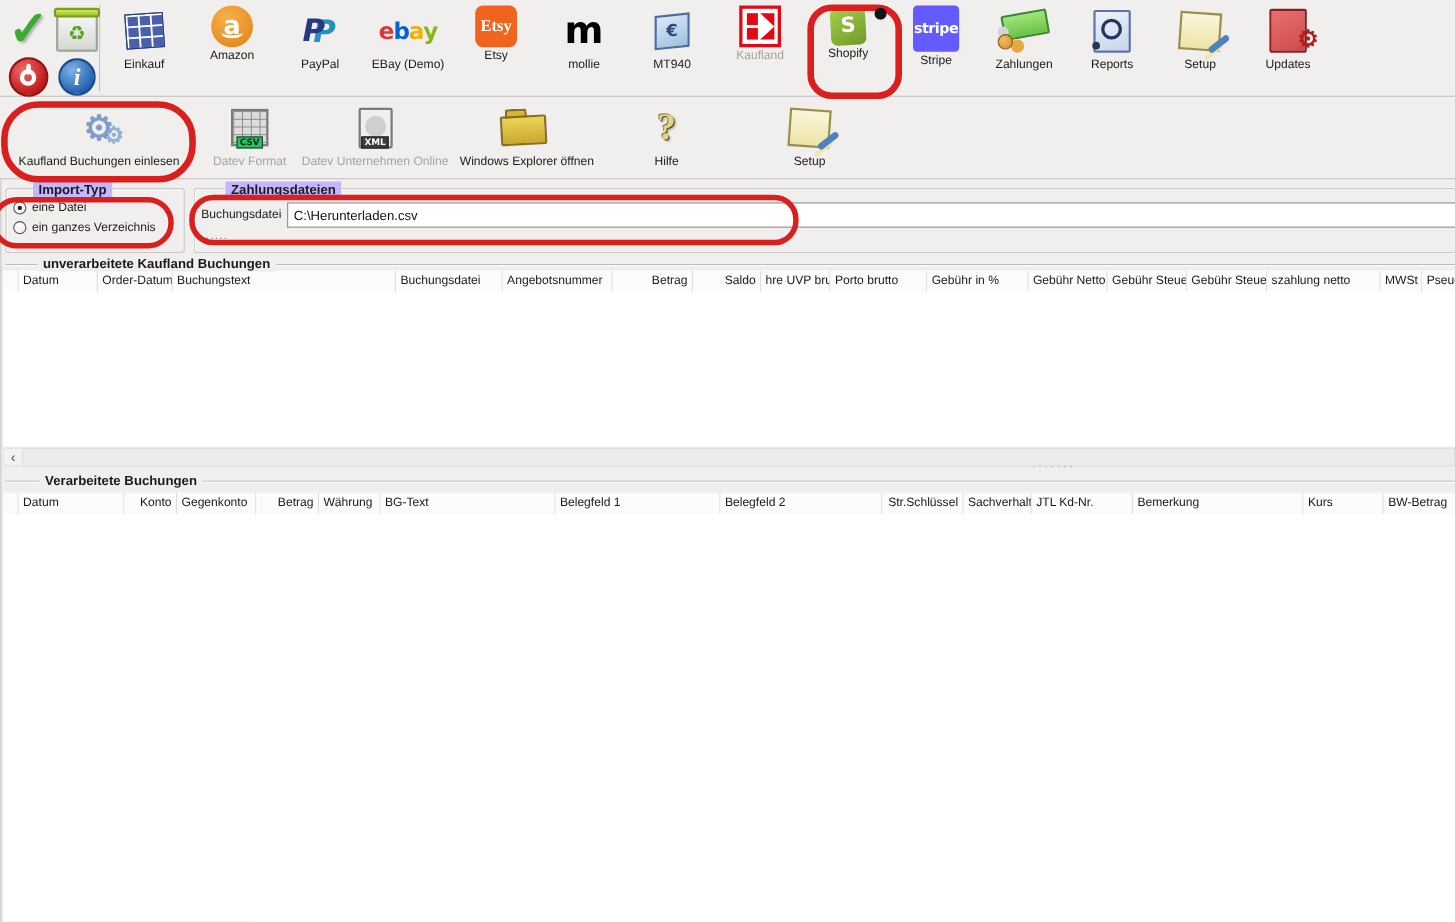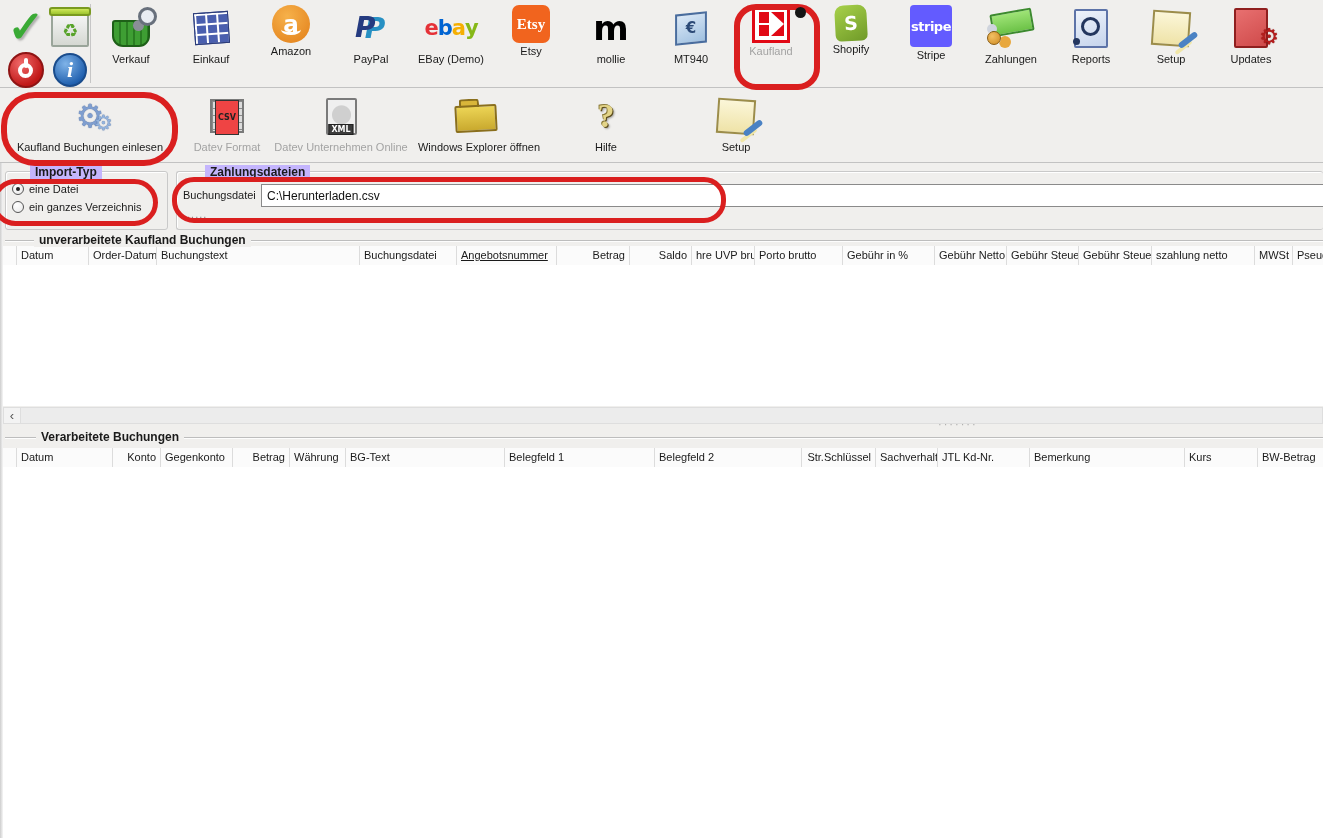--- a/index.html
+++ b/index.html
@@ -64,21 +64,21 @@
   .money-bills-icon::after{content:"";position:absolute;left:12px;bottom:6px;width:12px;height:12px;border-radius:50%;background:radial-gradient(circle at 35% 35%,#f2c063,#cf8a22);border:1px solid #8a5c12;box-shadow:11px 4px 0 -1px #e8a83e,-2px -9px 0 -2px #cfd4dd}
   .report-magnifier-icon::before{content:"";width:30px;height:35px;background:linear-gradient(160deg,#eef3fb,#c6d4ec);border:2px solid #5d73a8;border-radius:2px}
   .report-magnifier-icon::after{content:"";position:absolute;left:26px;top:12px;width:13px;height:13px;border:3px solid #23365e;border-radius:50%;box-shadow:-14px 15px 0 -6px #23365e}
   .setup-wrench-icon::before{content:"";width:34px;height:31px;background:linear-gradient(#fbf6d8,#efe3a8);border:2px solid #9c8d4a;transform:rotate(4deg)}
   .setup-wrench-icon::after{content:"";position:absolute;right:8px;bottom:8px;width:22px;height:6px;background:#4a82c4;border-radius:3px;transform:rotate(-38deg);box-shadow:-8px 3px 0 -1px #f0e6a8}
   .updates-gear-icon::before{content:"";width:30px;height:36px;background:linear-gradient(150deg,#e87070,#cf4a4a);border:2px solid #8f1f1f;border-radius:2px}
   .updates-gear-icon::after{content:"⚙";position:absolute;right:8px;bottom:2px;font-size:22px;color:#b51d1d;text-shadow:0 0 1px #7a1010}
   .gears-icon::before{content:"⚙";font-size:32px;color:#7f9ecf;text-shadow:0 0 1px #3c5a8c}
   .gears-icon::after{content:"⚙";position:absolute;left:40px;top:18px;font-size:21px;color:#93b3dd;text-shadow:0 0 1px #3c5a8c}
   .datev-csv-icon::before{content:"";width:30px;height:30px;background-color:#dcdcdc;background-image:linear-gradient(#8a8a8a 0 1px,transparent 1px),linear-gradient(90deg,#8a8a8a 0 1px,transparent 1px);background-size:8px 7px;border:2px solid #7a7a7a}
-  .datev-csv-icon .logo{position:absolute;bottom:4px;left:50%;transform:translateX(-50%);background:#ef4444;border:1px solid #333;color:#222;font-size:8px;font-weight:bold;padding:12px 2px;line-height:9px}
+  .datev-csv-icon .logo{position:absolute;bottom:4px;left:50%;transform:translateX(-50%);background:#22c55e;border:1px solid #333;color:#222;font-size:8px;font-weight:bold;padding:0 2px;line-height:9px}
   .datev-xml-icon::before{content:"";width:27px;height:33px;background:radial-gradient(circle at 50% 45%,#cfcfcf 0 9px,#efefef 10px);border:2px solid #7a7a7a;border-radius:2px}
   .datev-xml-icon .logo{position:absolute;bottom:4px;left:50%;transform:translateX(-50%);background:#3c3c3c;border:1px solid #222;color:#fff;font-size:8px;font-weight:bold;padding:0 2px;line-height:9px}
   .folder-icon::before{content:"";position:absolute;top:6px;left:16px;width:16px;height:9px;background:#d9b63a;border:2px solid #8a6f1d;border-bottom:none;border-radius:3px 3px 0 0;transform:rotate(-3deg)}
   .folder-icon::after{content:"";position:absolute;top:12px;left:12px;width:38px;height:23px;background:linear-gradient(#ecd455,#c9a92e);border:2px solid #8a6f1d;border-radius:2px;transform:rotate(-3deg)}
   .help-question-icon .logo{font-family:"Liberation Serif",serif;font-size:34px;font-weight:bold;color:#e3d488;text-shadow:1px 1px 0 #5a4a1a,-1px -1px 0 #8a7a3a,2px 2px 2px rgba(0,0,0,.3)}
 
   
   .groupbox{position:absolute;border:1px solid #c9c9c9;border-radius:3px;box-shadow:inset 1px 1px 0 #fff}
   .grp-title{position:absolute;top:-7px;font-weight:bold;font-size:12px;background:#c4b5fd;padding:0 5px;white-space:nowrap}
   .grp-import{left:5px;top:171px;width:163px;height:59px}
@@ -145,24 +145,20 @@
         </div>
       <div class="qcell">
           <div class="qinfo">
             <span>i</span>
           </div>
         </div>
     </div>
     <div class="vsep"></div>
     <div id="tb-main">
         <div class="tb-item">
-          <div class="ticon basket-search-icon"></div>
-          <div class="tlabel">Verkauf</div>
-        </div>
-        <div class="tb-item">
           <div class="ticon pallet-grid-icon"></div>
           <div class="tlabel">Einkauf</div>
         </div>
         <div class="tb-item">
           <div class="ticon amazon-logo-icon">
             <span class="logo">a</span>
           </div>
           <div class="tlabel">Amazon</div>
         </div>
         <div class="tb-item">
@@ -286,21 +282,21 @@
   </div>
 
   <div class="hline h1"></div>
   <span class="tbl-title t1">unverarbeitete Kaufland Buchungen</span>
   <div class="thead t1" id="t1-cols">
       <div class="hcell" style="width: 14px;"></div>
       <div class="hcell" style="width: 72px;">Datum</div>
       <div class="hcell" style="width: 68px;">Order-Datum</div>
       <div class="hcell" style="width: 203px;">Buchungstext</div>
       <div class="hcell" style="width: 97px;">Buchungsdatei</div>
-      <div class="hcell" style="width: 100px; text-decoration: underline;">Angebotsnummer</div>
+      <div class="hcell" style="width: 100px;">Angebotsnummer</div>
       <div class="hcell" style="width: 73px; text-align: right;">Betrag</div>
       <div class="hcell" style="width: 62px; text-align: right;">Saldo</div>
       <div class="hcell" style="width: 63px;">hre UVP brutto</div>
       <div class="hcell" style="width: 88px;">Porto brutto</div>
       <div class="hcell" style="width: 92px;">Gebühr in %</div>
       <div class="hcell" style="width: 72px; text-align: right;">Gebühr Netto</div>
       <div class="hcell" style="width: 72px;">Gebühr Steuer</div>
       <div class="hcell" style="width: 73px;">Gebühr Steuer</div>
       <div class="hcell" style="width: 103px;">szahlung netto</div>
       <div class="hcell" style="width: 38px; text-align: right;">MWSt</div>

